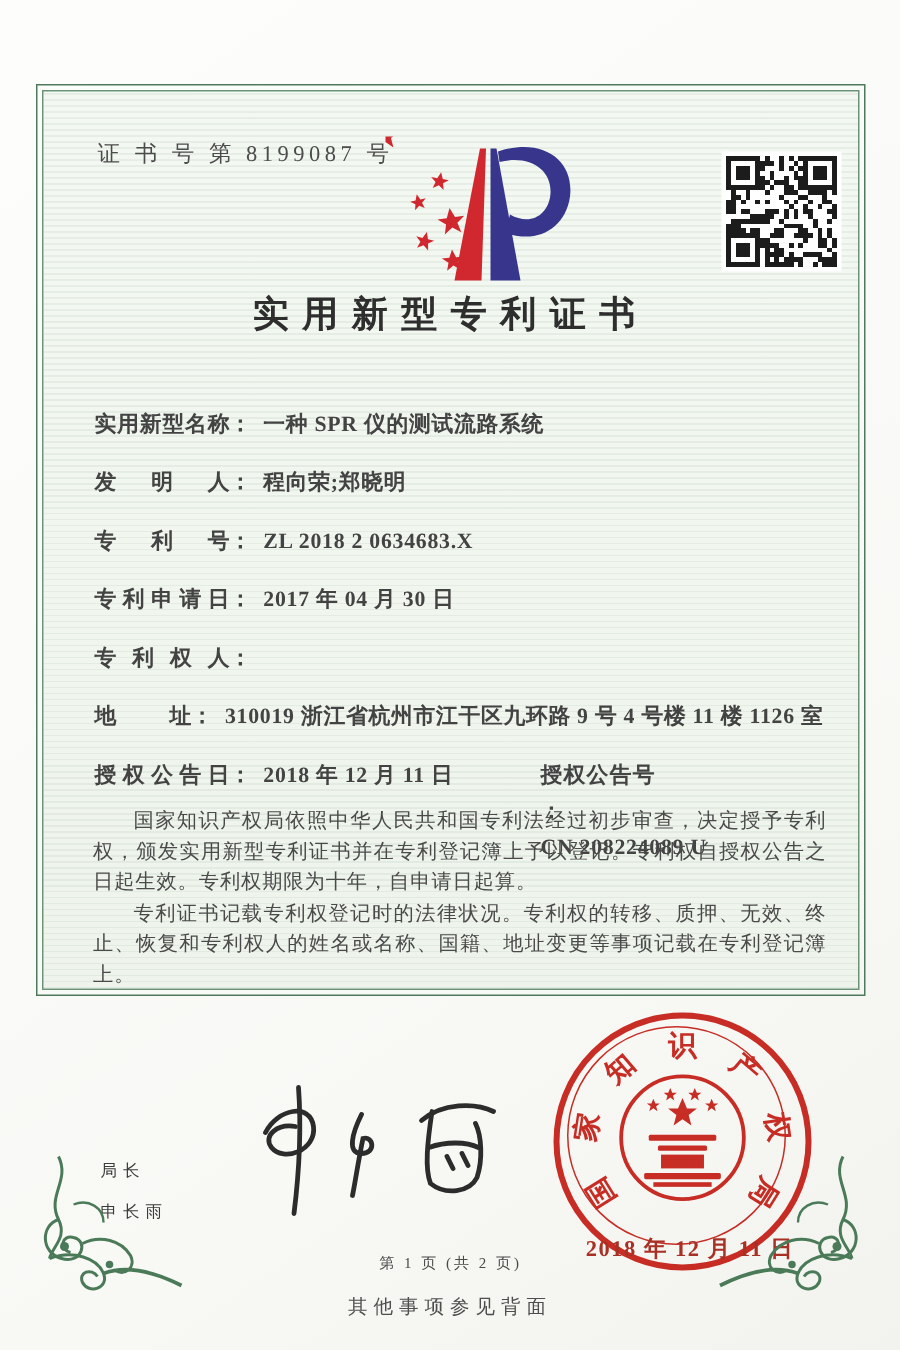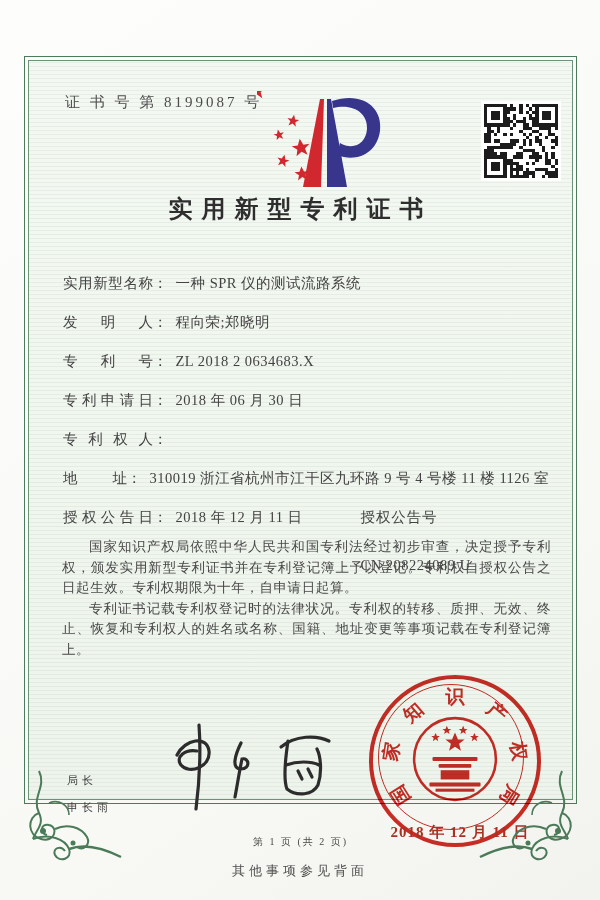--- a/index.html
+++ b/index.html
@@ -7,39 +7,39 @@
     --border-green:#4d7a5c;
     --logo-blue:#37368c;
     --logo-red:#d0282e;
     --ink:#3f3f3f;
   }
   *{margin:0;padding:0;box-sizing:border-box;}
   body{width:600px;height:900px;font-family:"Liberation Serif","DejaVu Serif",serif;color:var(--ink);}
   .page{position:relative;width:600px;height:900px;overflow:hidden;
         background:linear-gradient(145deg,#fdfdfc 0%,#f8f8f5 70%,#f2f2ee 100%);}
   
-  .frame{position:absolute;left:24px;top:56px;width:553px;height:748px;
+  .frame{position:absolute;left:24px;top:56px;width:553px;height:608px;
          border:1.5px solid var(--border-green);padding:3px;}
   .frame-inner{position:relative;width:100%;height:100%;
          border:1px solid #6b9378;
          background:
            repeating-linear-gradient(0deg,
              rgba(110,150,120,0.10) 0px, rgba(110,150,120,0.10) 1px,
              transparent 1px, transparent 4px),
            linear-gradient(180deg,#f4f8f2,#eef4ec);}
   .cert-no{position:absolute;left:36px;top:32px;font-size:15px;letter-spacing:3px;color:#4c4c4c;}
   
   .logo{position:absolute;left:228px;top:30px;width:130px;height:106px;}
   
   .qr{position:absolute;left:452px;top:40px;width:80px;height:80px;background:#fff;}
   
   .title{position:absolute;left:0;top:132px;width:100%;text-align:center;
          font-size:24px;font-weight:700;letter-spacing:9px;color:#2e2e2e;}
   
-  .fields{position:absolute;left:34px;top:210px;width:486px;font-size:14.5px;color:#434343;}
+  .fields{position:absolute;left:34px;top:210px;width:486px;font-size:14.5px;color:#434343;font-weight:bold;}
   .f-row{display:flex;align-items:baseline;line-height:24px;margin-bottom:15px;white-space:nowrap;}
   .f-label{display:inline-block;width:90px;text-align:justify;text-align-last:justify;}
   .f-colon{margin-right:8px;}
   .f-value{letter-spacing:0.5px;}
   .grant-pair2{margin-left:58px;display:flex;align-items:baseline;flex-direction:column;}
   .grant-pair2 .f-label{width:76px;}
   
   .paras{position:absolute;left:33px;top:476px;width:489px;font-size:13.5px;
          line-height:20.5px;text-align:justify;color:#4a4a4a;}
   .paras p{text-indent:2em;letter-spacing:0.6px;}
@@ -303,21 +303,21 @@
           <span class="f-value">程向荣;郑晓明</span>
         </div>
         <div class="f-row">
           <span class="f-label">专利号</span>
             <span class="f-colon">：</span>
           <span class="f-value">ZL 2018 2 0634683.X</span>
         </div>
         <div class="f-row">
           <span class="f-label">专利申请日</span>
             <span class="f-colon">：</span>
-          <span class="f-value">2018 年 06 月 30 日</span>
+          <span class="f-value">2017 年 04 月 30 日</span>
         </div>
         <div class="f-row">
           <span class="f-label">专利权人</span>
             <span class="f-colon">：</span>
         </div>
         <div class="f-row">
           <span class="f-label">地址</span>
             <span class="f-colon">：</span>
           <span class="f-value">310019 浙江省杭州市江干区九环路 9 号 4 号楼 11 楼 1126 室</span>
         </div>

